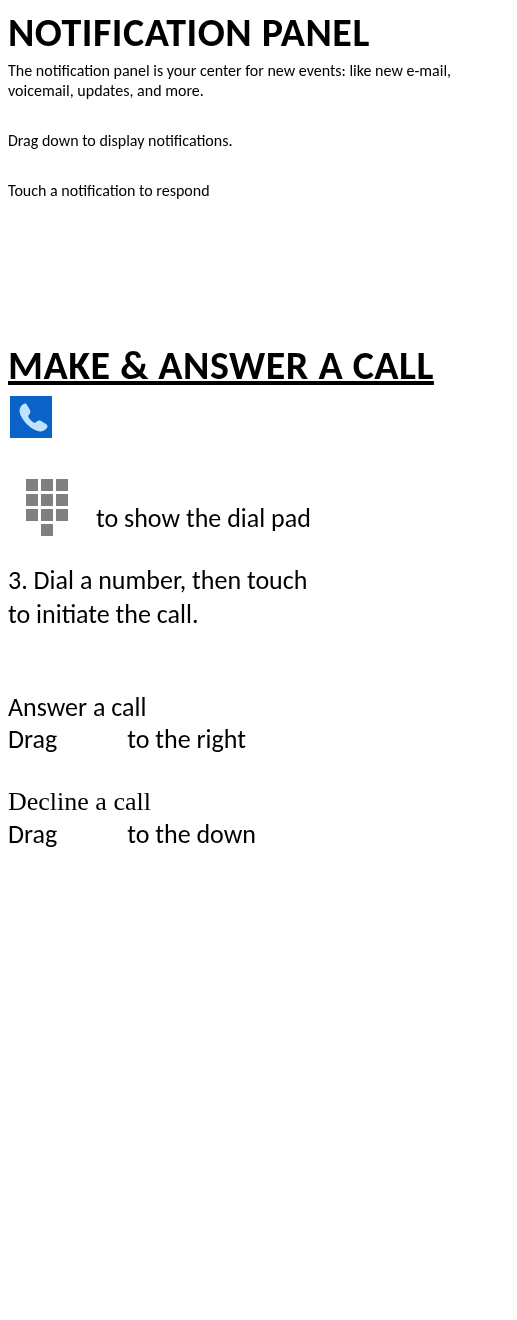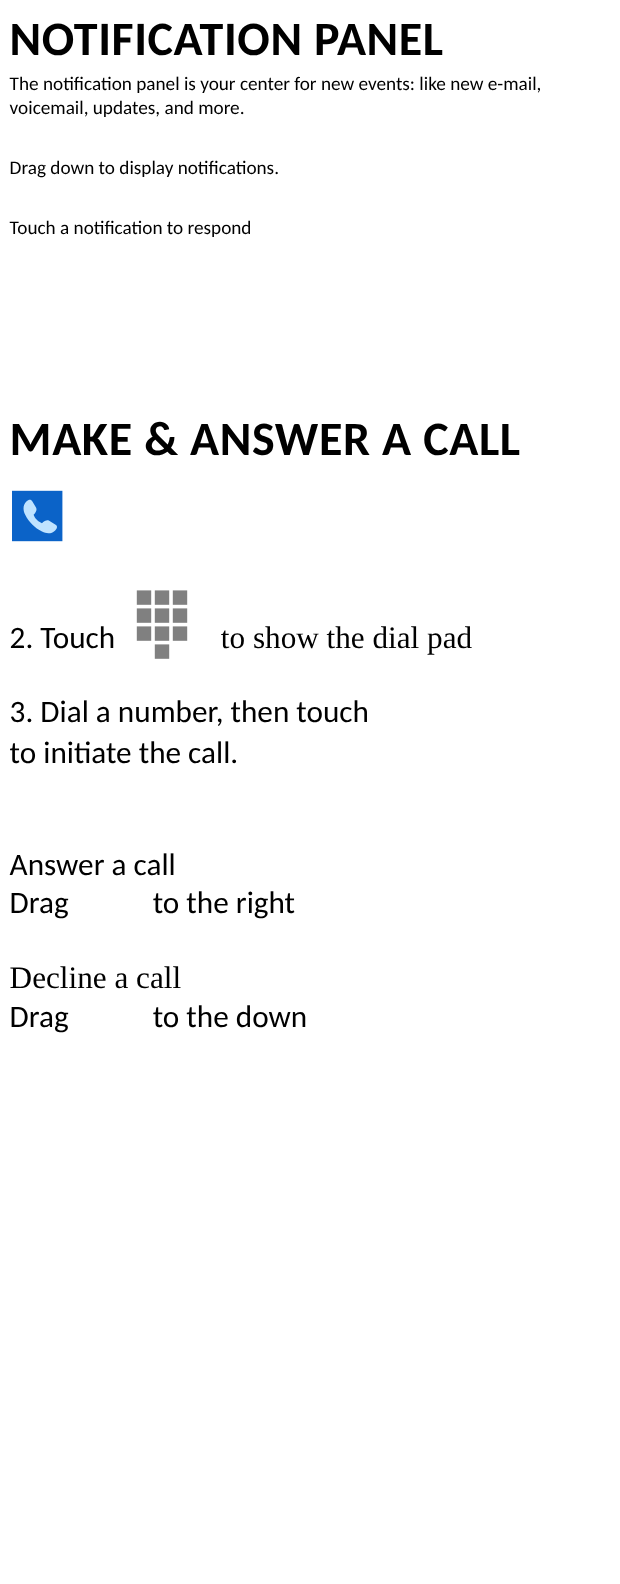--- a/index.html
+++ b/index.html
@@ -12,37 +12,38 @@
       width: 517px;
     }
     h2 {
       font-size: 40px;
       font-weight: 700;
       margin: 0 0 4px 0;
       letter-spacing: 0.5px;
     }
     h2.second {
       margin-top: 140px;
-      margin-bottom: 19px;
+      margin-bottom: 6px;
+      text-decoration: underline;
     }
     p {
       font-size: 16px;
       line-height: 1.25;
       margin: 0;
     }
     .para-gap { margin-top: 30px; }
     .para-gap-md { margin-top: 28px; }
     .step2-line {
       display: flex;
       align-items: flex-end;
       font-size: 26px;
       margin-top: 40px;
     }
     .step2-line .touch-word { padding-bottom: 2px; }
-    .step2-line .after { padding-bottom: 2px; margin-left: 28px; font-family: Liberation Serif, serif; }
+    .step2-line .after { padding-bottom: 2px; margin-left: 28px; }
     .phone-icon {
       display: inline-block;
       width: 42px;
       height: 42px;
       background: #0b63c8;
       vertical-align: text-bottom;
       margin-left: 2px;
       position: relative;
     }
     .phone-icon svg { width: 100%; height: 100%; display: block; }
@@ -76,21 +77,20 @@
 
 <h2 class="second">MAKE &amp; ANSWER A CALL</h2>
 
 <p class="inline-line">
   <span class="phone-icon"><svg viewBox="0 0 42 42">
         <path d="M12 9 C14 7 16 7 17 9 L20 14 C21 16 20 17 19 19 L18 20 C19 23 22 26 25 27 L26 26 C28 25 29 24 31 25 L36 28 C38 29 38 31 36 33 C33 36 29 36 25 34 C19 31 14 26 11 20 C9 16 9 12 12 9 Z" fill="#bfe3ff"></path>
       </svg></span>
 </p>
 
 <div class="step2-line">
-  <span class="touch-word">2. Touch</span>
   <span class="dialpad-icon">
     <span class="grid">
       <span class="k"></span>
         <span class="k"></span>
         <span class="k"></span>
       <span class="k"></span>
         <span class="k"></span>
         <span class="k"></span>
       <span class="k"></span>
         <span class="k"></span>

